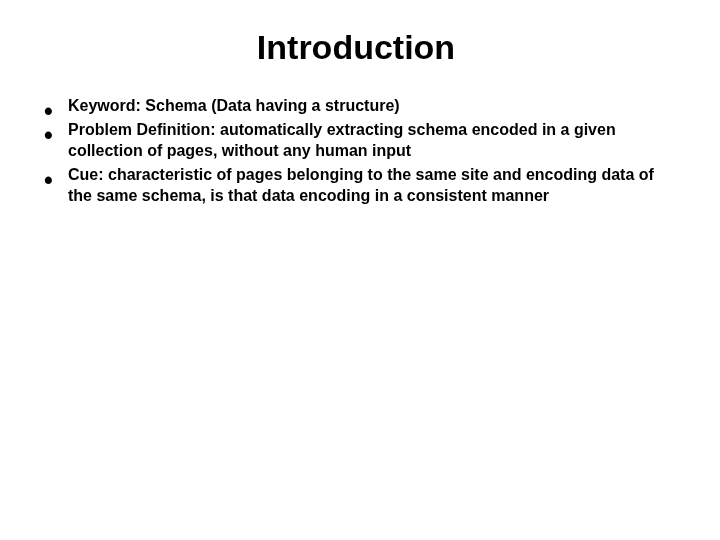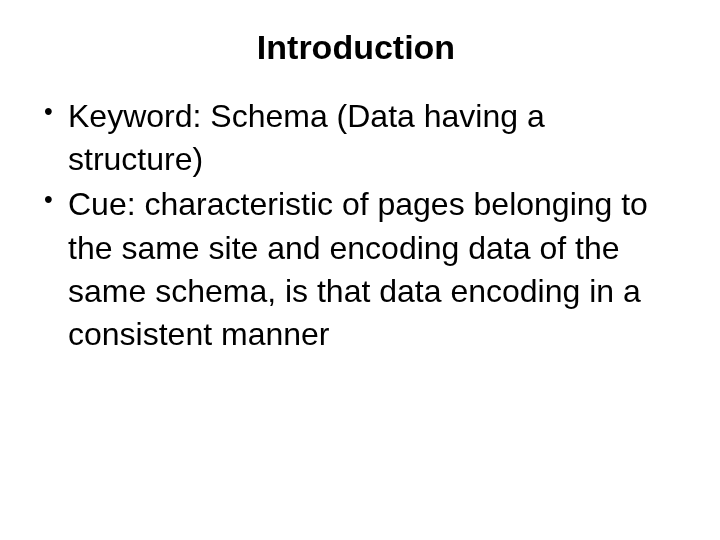--- a/index.html
+++ b/index.html
@@ -20,22 +20,23 @@
   .title {
     text-align: center;
     font-size: 34px;
     font-weight: bold;
     margin: 4px 0 28px 0;
   }
   ul.bullets {
     list-style: none;
     padding: 0;
     margin: 0;
-    font-size: 32px;
+    font-size: 16px;
     line-height: 1.35;
+    font-weight: bold;
   }
   ul.bullets > li {
     position: relative;
     padding-left: 28px;
     margin: 0 0 2px 0;
   }
   ul.bullets > li::before {
     content: "•";
     position: absolute;
     left: 4px;
@@ -50,16 +51,19 @@
 </head>
 <body>
 
 <div class="slide">
   <div class="title">Introduction</div>
   <ul class="bullets">
     <li>
       <span>Keyword: Schema (Data having a structure)</span>
     </li>
     <li>
+      <span>Problem Definition: automatically extracting schema encoded in a given collection of pages, without any human input</span>
+    </li>
+    <li>
       <span>Cue: characteristic of pages belonging to the same site and encoding data of the same schema, is that data encoding in a consistent manner</span>
     </li>
   </ul>
 </div>
 
 </body></html>

